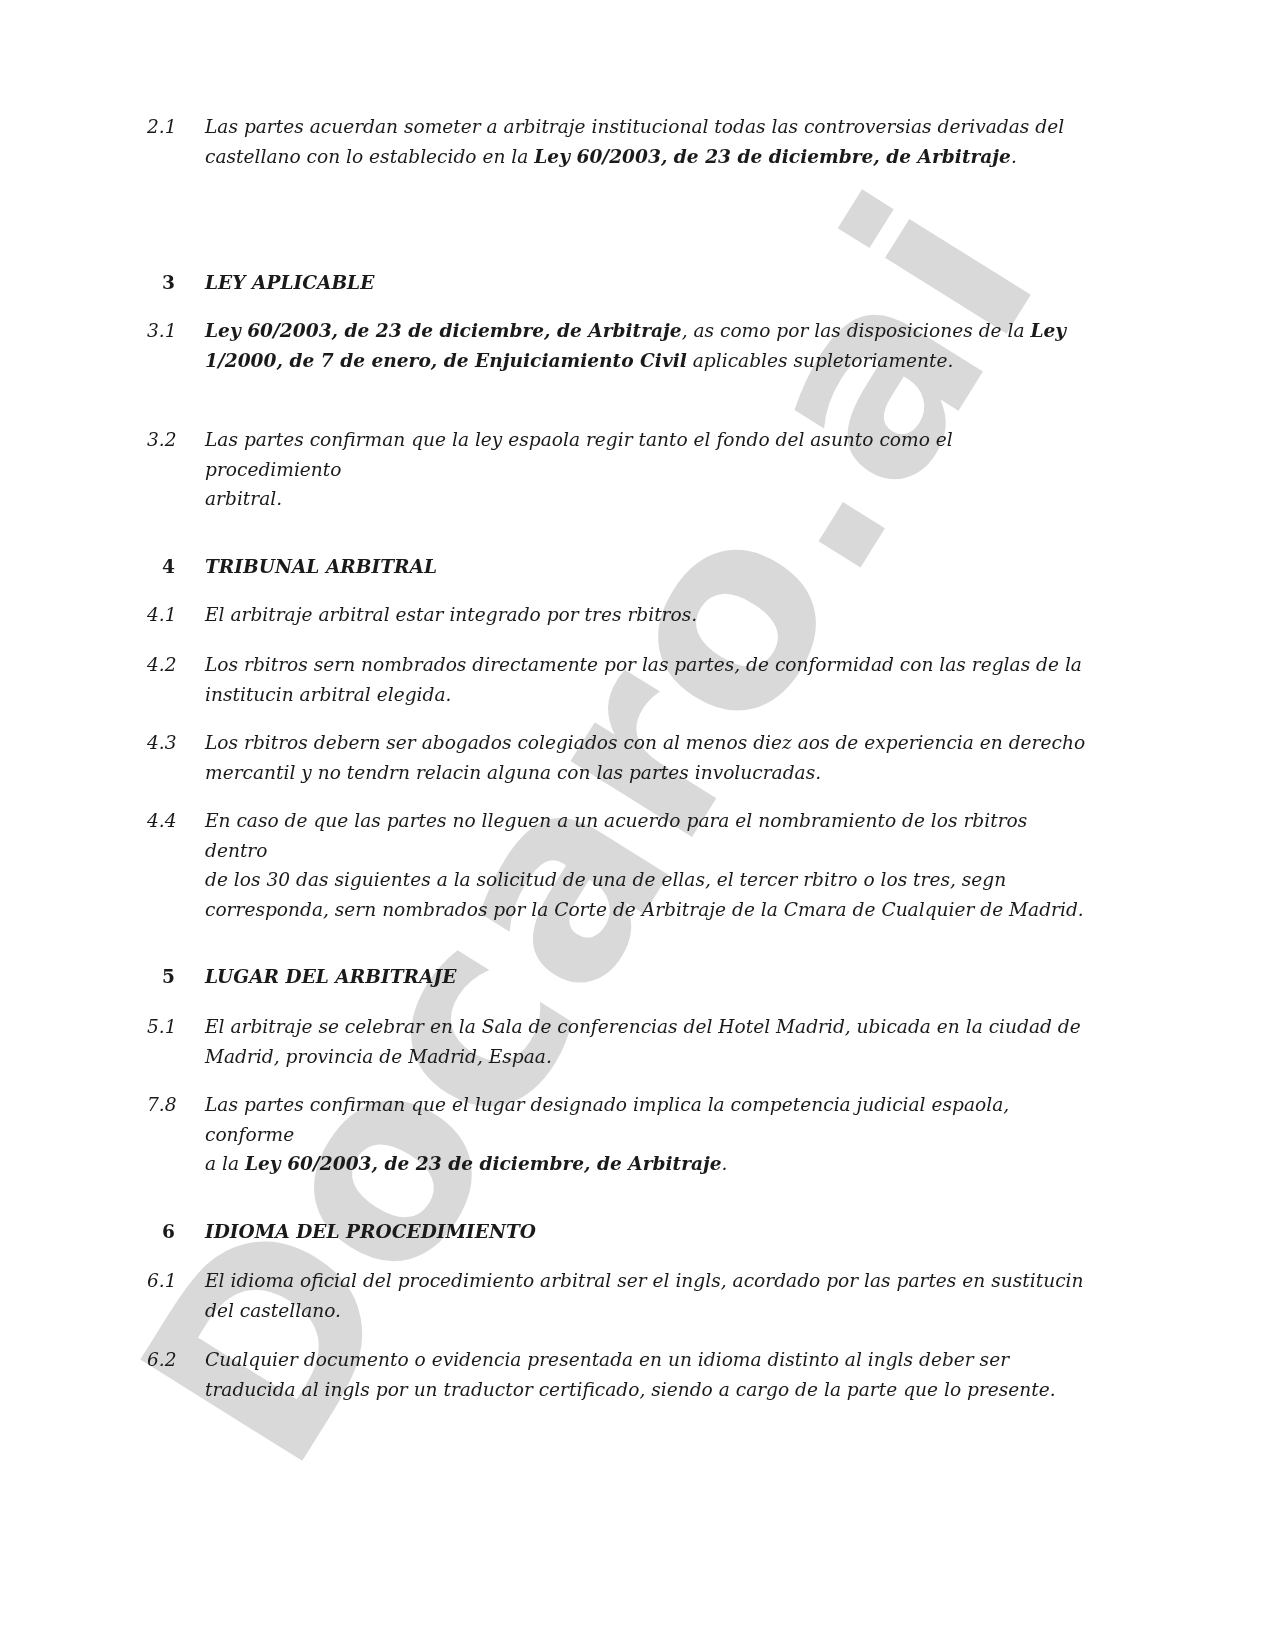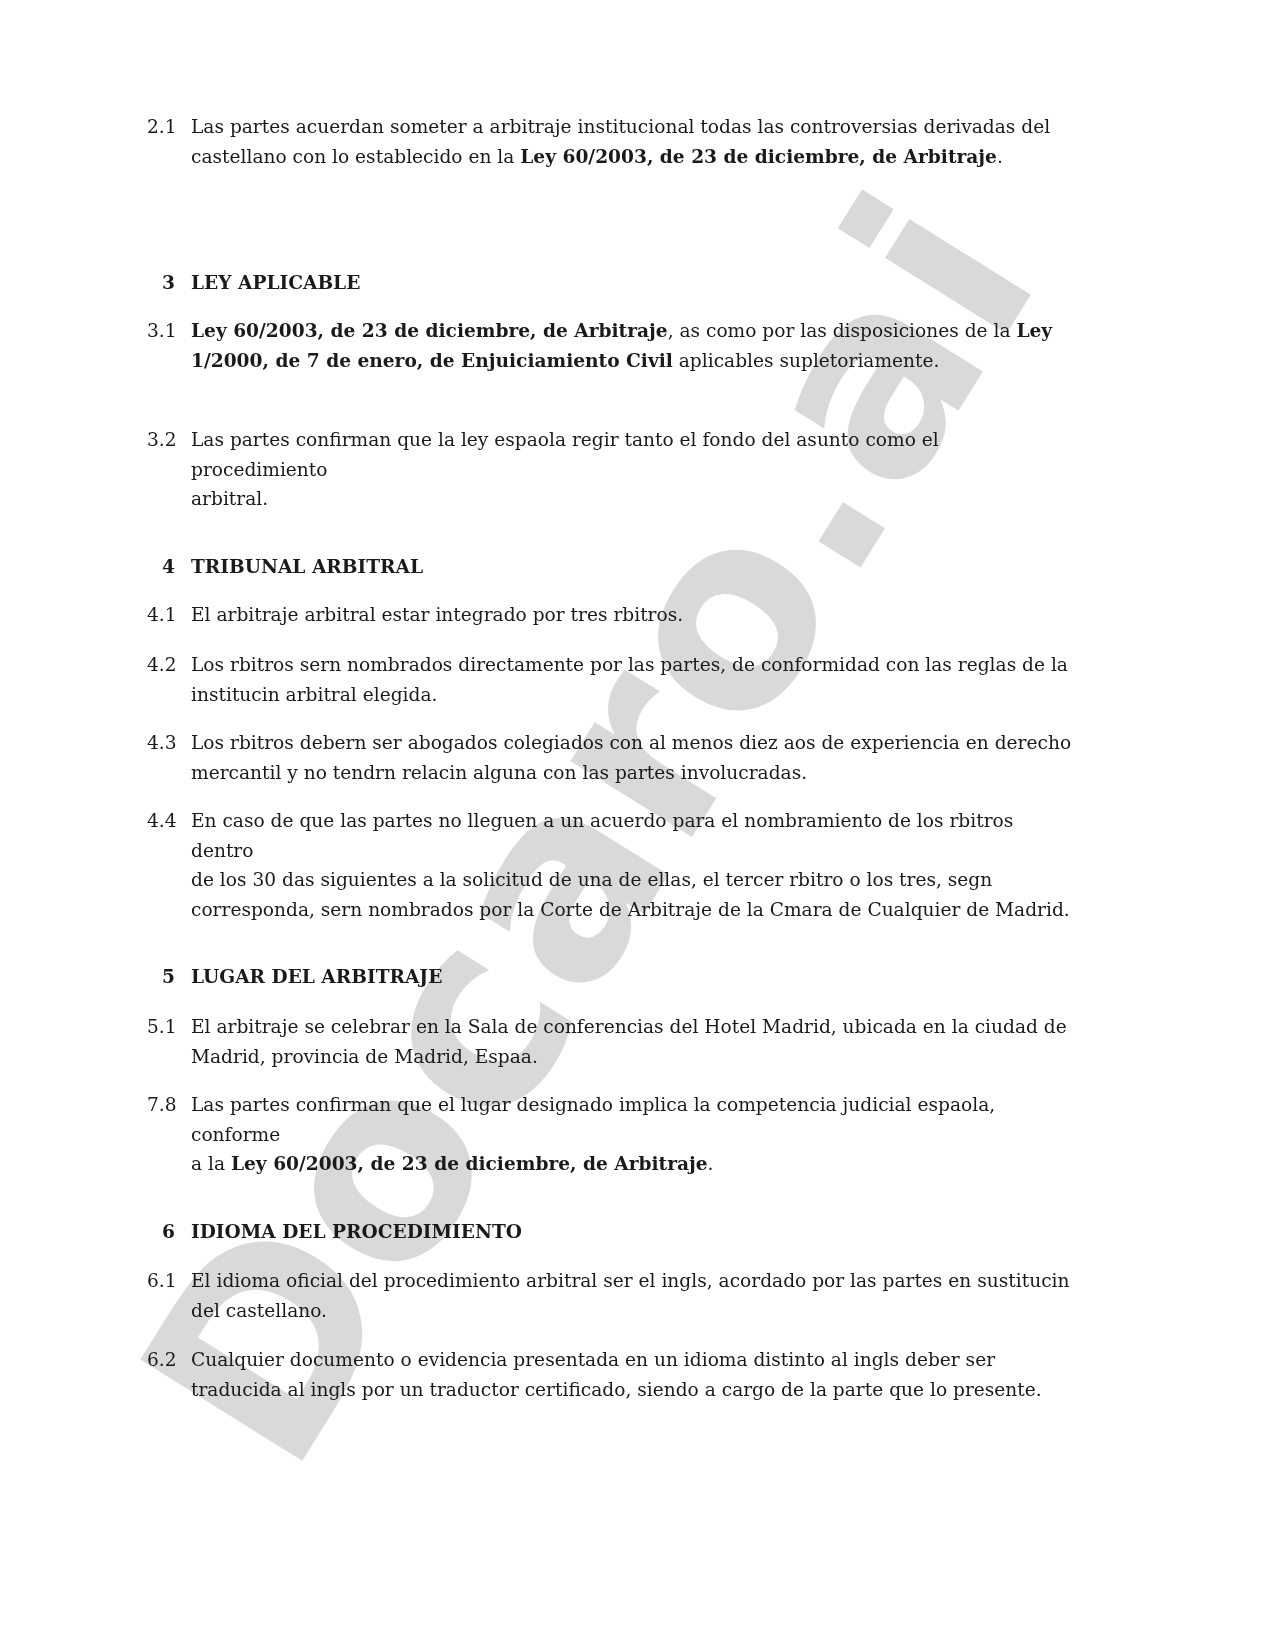--- a/index.html
+++ b/index.html
@@ -14,23 +14,23 @@
     pointer-events: none; z-index: 0;
   }
   .watermark-text {
     position: absolute; left: 590px; top: 830px;
     transform: translate(-50%, -50%) rotate(-58deg);
     font-family: "DejaVu Sans", sans-serif; font-weight: bold;
     font-size: 262px; color: #d9d9d9; white-space: nowrap; letter-spacing: 2px;
   }
   .content { position: absolute; left: 0; top: 0; width: 1275px; z-index: 1; }
   .item { position: absolute; left: 0; width: 1275px; }
-  .num { position: absolute; left: 147px; width: 44px; text-align: left; }
+  .num { position: absolute; left: 147px; width: 44px; text-align: left; font-style: italic; }
   .hnum { position: absolute; left: 147px; width: 28px; text-align: right; font-weight: bold; }
-  .txt { position: absolute; left: 191px; width: 885px; }
+  .txt { position: absolute; left: 205px; width: 885px; font-style: italic; }
   .heading .txt { font-weight: bold; }
   b { font-weight: bold; }
 </style>
 </head>
 <body>
 
 <div class="page">
   <div class="watermark">
     <div class="watermark-text">Docaro.ai</div>
   </div>

